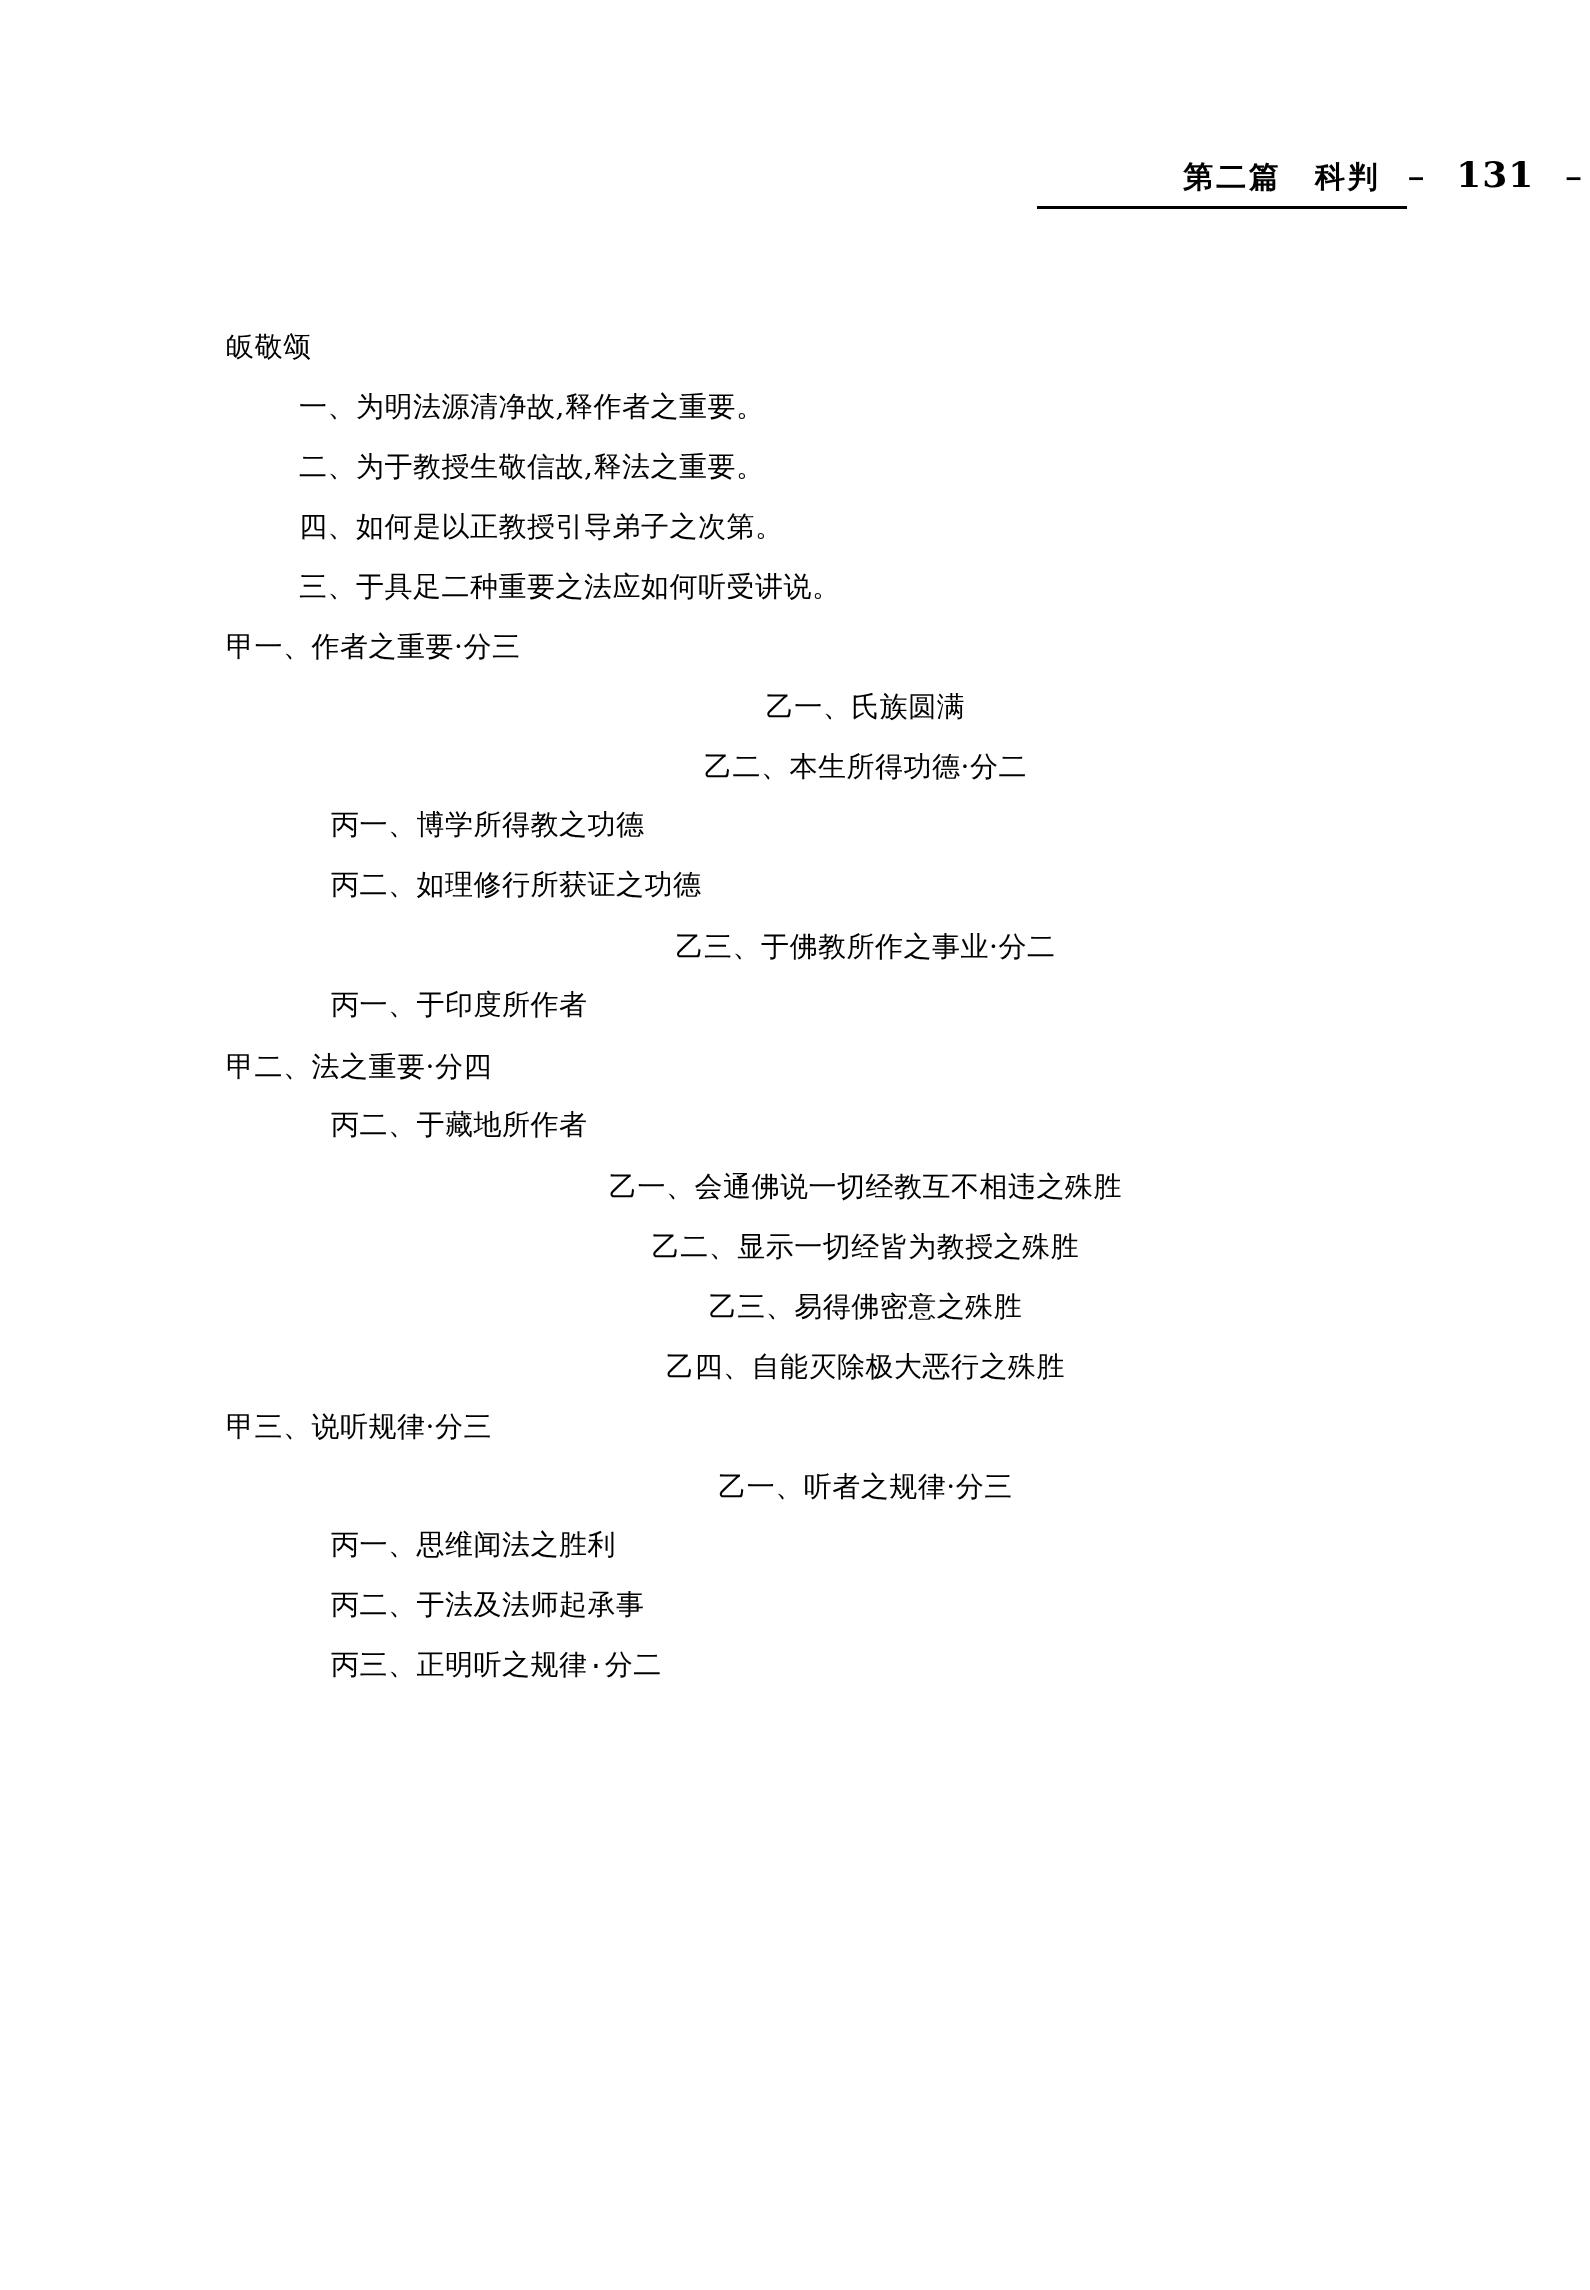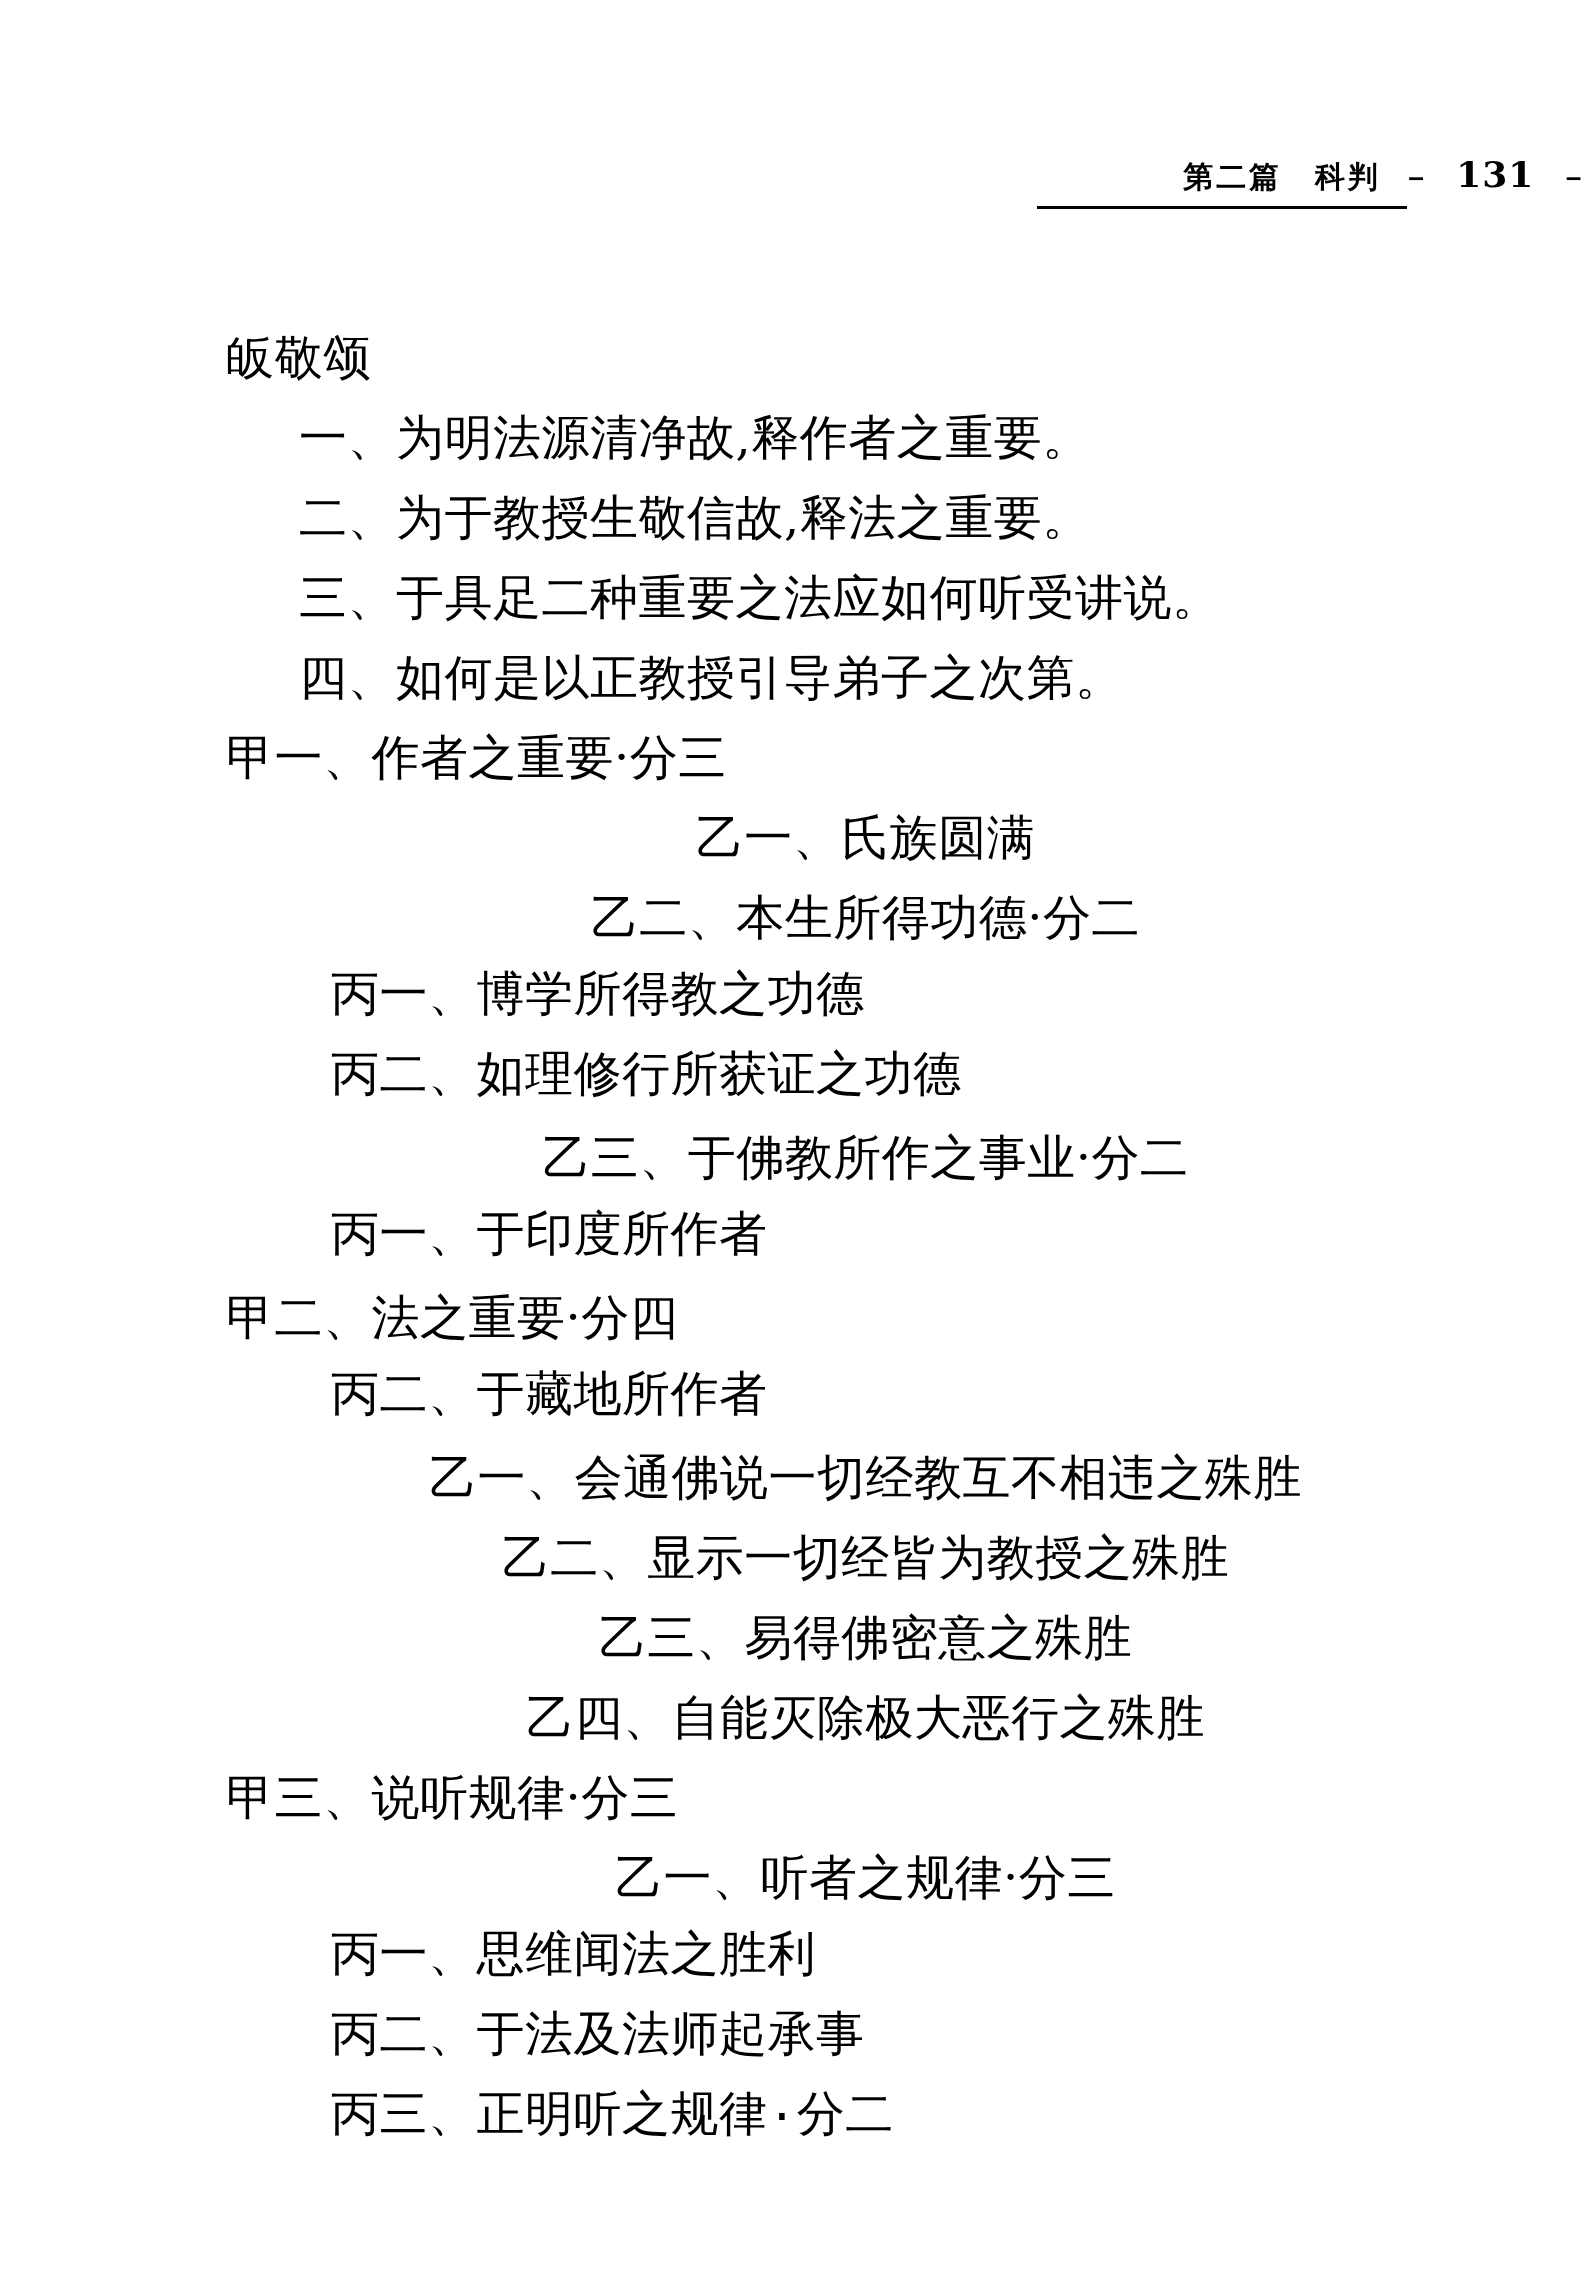--- a/index.html
+++ b/index.html
@@ -58,21 +58,21 @@
   }
 
   
   .content {
     position: absolute;
     top: 333px;
     left: 226px;
     right: 143px;
   }
   .line {
-    font-size: 48px;
+    font-size: 28px;
     line-height: 1.0;
     margin-bottom: 32px;
     white-space: pre;
     letter-spacing: 0.5px;
   }
   .lvl0 { margin-left: 0px; }
   .lvl1 { margin-left: 57px; text-align: center; }
   .lvl2 { margin-left: 105px; font-family: Liberation Mono, monospace; }
   .lvl-num { margin-left: 73px; }
 </style>
@@ -88,22 +88,22 @@
       <span class="header-pageno">131</span>
       <span class="header-dash">－</span>
     </div>
   </div>
   <div class="header-rule"></div>
 
   <div class="content">
     <div class="line lvl0">皈敬颂</div>
     <div class="line lvl-num">一、为明法源清净故,释作者之重要。</div>
     <div class="line lvl-num">二、为于教授生敬信故,释法之重要。</div>
+    <div class="line lvl-num">四、如何是以正教授引导弟子之次第。</div>
     <div class="line lvl-num">三、于具足二种重要之法应如何听受讲说。</div>
-    <div class="line lvl-num">四、如何是以正教授引导弟子之次第。</div>
     <div class="line lvl0">甲一、作者之重要·分三</div>
     <div class="line lvl1">乙一、氏族圆满</div>
     <div class="line lvl1">乙二、本生所得功德·分二</div>
     <div class="line lvl2">丙一、博学所得教之功德</div>
     <div class="line lvl2">丙二、如理修行所获证之功德</div>
     <div class="line lvl1">乙三、于佛教所作之事业·分二</div>
     <div class="line lvl2">丙一、于印度所作者</div>
     <div class="line lvl0">甲二、法之重要·分四</div>
     <div class="line lvl2">丙二、于藏地所作者</div>
     <div class="line lvl1">乙一、会通佛说一切经教互不相违之殊胜</div>

